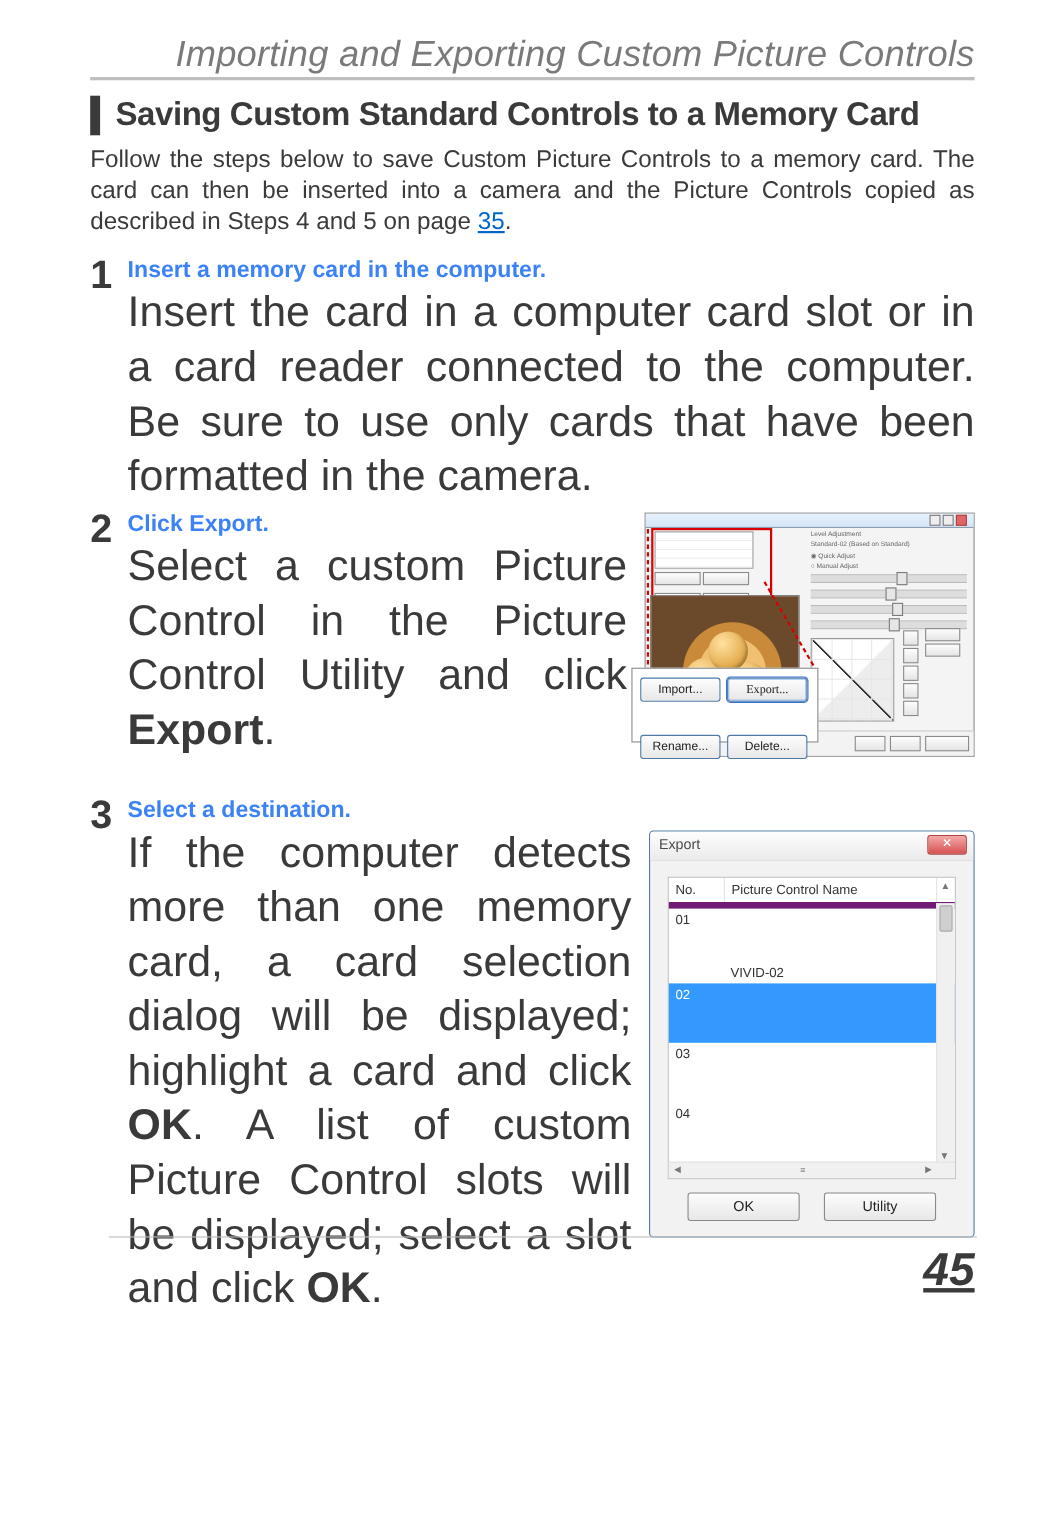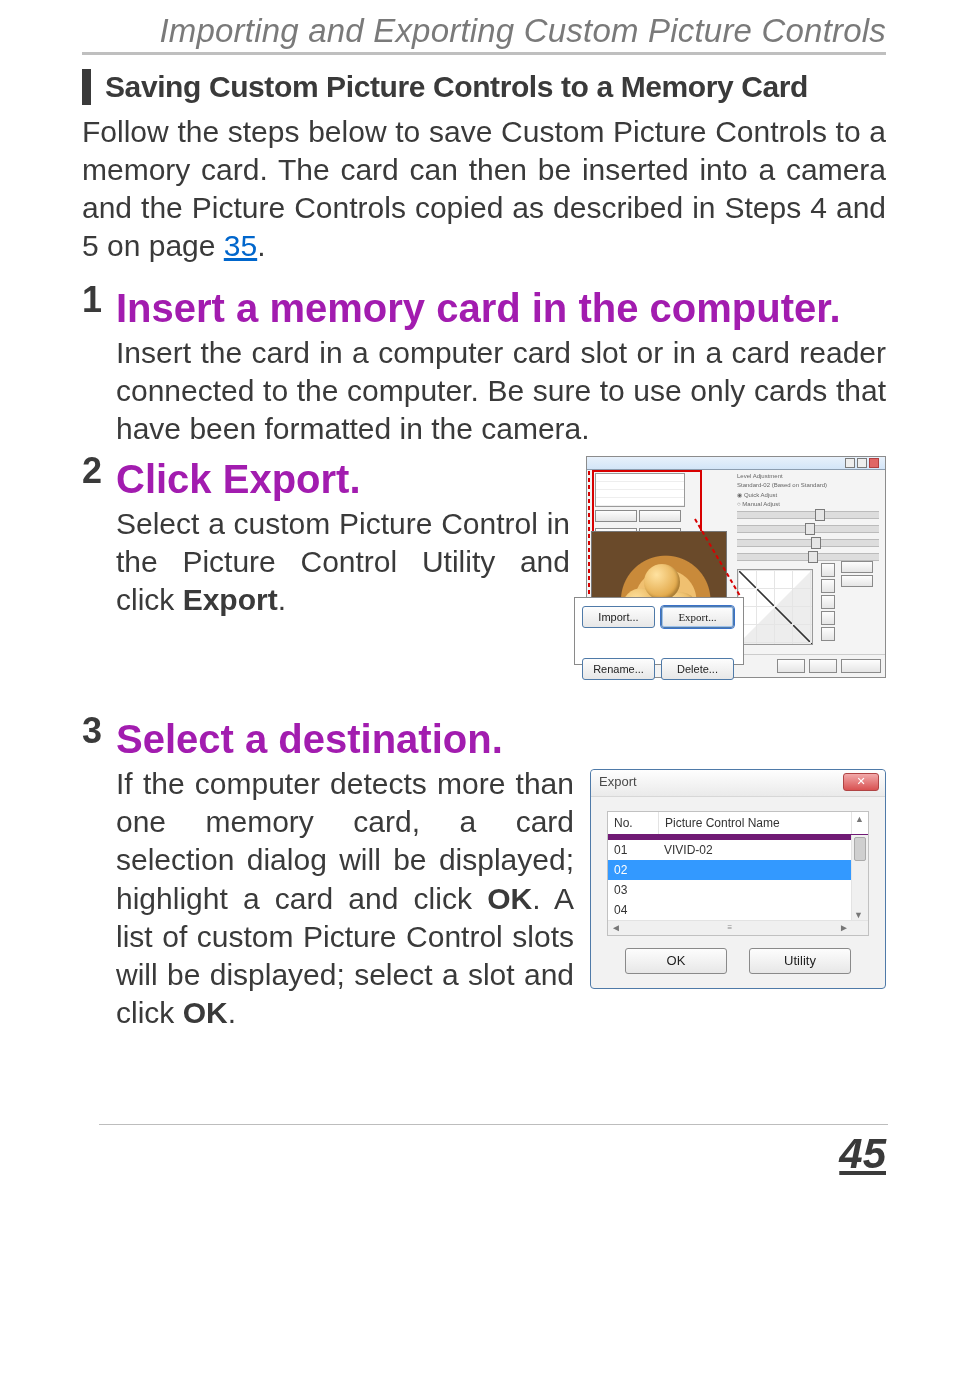--- a/index.html
+++ b/index.html
@@ -11,21 +11,21 @@
     background: #fff;
     font-family: "Segoe UI", "Helvetica Neue", Arial, sans-serif;
     color: #3a3a3a;
     -webkit-font-smoothing: antialiased;
   }
   .page {
     position: relative;
     width: 954px;
     height: 1212px;
     box-sizing: border-box;
-    padding: 12px 68px 0 82px;
+    padding: 30px 68px 0 82px;
   }
   .header-title {
     font-style: italic;
     font-size: 33px;
     color: #7a7a7a;
     text-align: right;
     letter-spacing: 0.2px;
     margin: 0 0 2px 0;
   }
   .header-rule {
@@ -46,21 +46,21 @@
     flex: 0 0 auto;
   }
   .sub-title-text {
     font-size: 30px;
     font-weight: 700;
     color: #3a3a3a;
     letter-spacing: -0.4px;
     line-height: 36px;
   }
   .intro-para {
-    font-size: 30px;
+    font-size: 22px;
     line-height: 1.27;
     color: #3a3a3a;
     font-weight: 400;
     text-align: justify;
     margin: 6px 0 18px 0;
   }
   .page-link {
     color: #0066cc;
     text-decoration: underline;
   }
@@ -74,31 +74,31 @@
     font-weight: 700;
     color: #3a3a3a;
     width: 34px;
     flex: 0 0 auto;
     line-height: 34px;
   }
   .step-body {
     flex: 1 1 auto;
   }
   .step-title {
-    font-size: 40px;
+    font-size: 21px;
     font-weight: 700;
-    color: #a21caf;
+    color: #3b82f6;
     line-height: 1.27;
   }
   .step-title .kw {
     font-family: Arial, sans-serif;
     font-weight: 900;
   }
   .step-text {
-    font-size: 30px;
+    font-size: 39px;
     line-height: 1.27;
     color: #3a3a3a;
     font-weight: 400;
     text-align: justify;
   }
   .step-row {
     display: flex;
     align-items: flex-start;
     gap: 16px;
   }
@@ -317,21 +317,21 @@
   .shot2 .panel .header-row .no { width: 38px; padding: 4px 6px; border-right: 1px solid #e3e3e3; }
   .shot2 .panel .header-row .name { flex: 1; padding: 4px 6px; }
   .shot2 .panel .header-row .sb { width: 16px; border-left: 1px solid #e3e3e3; position: relative; }
   .shot2 .panel .header-row .sb::after {
     content: "▲"; position: absolute; left: 3px; top: 2px; font-size: 9px; color: #777;
   }
   .shot2 .panel .drow {
     display: flex; font-size: 12px; color: #333;
   }
   .shot2 .panel .drow .no { width: 38px; padding: 3px 6px; }
-  .shot2 .panel .drow .name { flex: 1; padding: 3px 6px; }
+  .shot2 .panel .drow .name { flex: 1; padding: 3px 6px; margin-top: 48px; }
   .shot2 .panel .drow .sb { width: 16px; }
   .shot2 .panel .drow.sel { background: #3399ff; color: #fff; }
   .shot2 .panel .scroll {
     position: absolute; right: 0; top: 23px; bottom: 14px; width: 16px;
     background: #f0f0f0; border-left: 1px solid #e3e3e3;
   }
   .shot2 .panel .scroll .thumb {
     position: absolute; left: 2px; top: 2px; width: 10px; height: 22px;
     background: #cfcfcf; border: 1px solid #aaa; border-radius: 2px;
   }
@@ -377,21 +377,21 @@
 </head>
 <body>
 
 <div class="page">
 
   <div class="header-title">Importing and Exporting Custom Picture Controls</div>
   <hr class="header-rule">
 
   <div class="sub-title-row">
     <div class="sub-title-bar"></div>
-    <div class="sub-title-text">Saving Custom Picture Controls to a Memory Card</div>
+    <div class="sub-title-text">Saving Custom Standard Controls to a Memory Card</div>
   </div>
 
   <p class="intro-para">
     <span>Follow the steps below to save Custom Picture Controls to a memory card.  The card can then be inserted into a camera and the Picture Controls copied as described in Steps 4 and 5 on page </span><a class="page-link">35</a><span>.</span>
   </p>
 
   <div class="step">
     <div class="step-num">1</div>
     <div class="step-body">
       <div class="step-title">Insert a memory card in the computer.</div>

